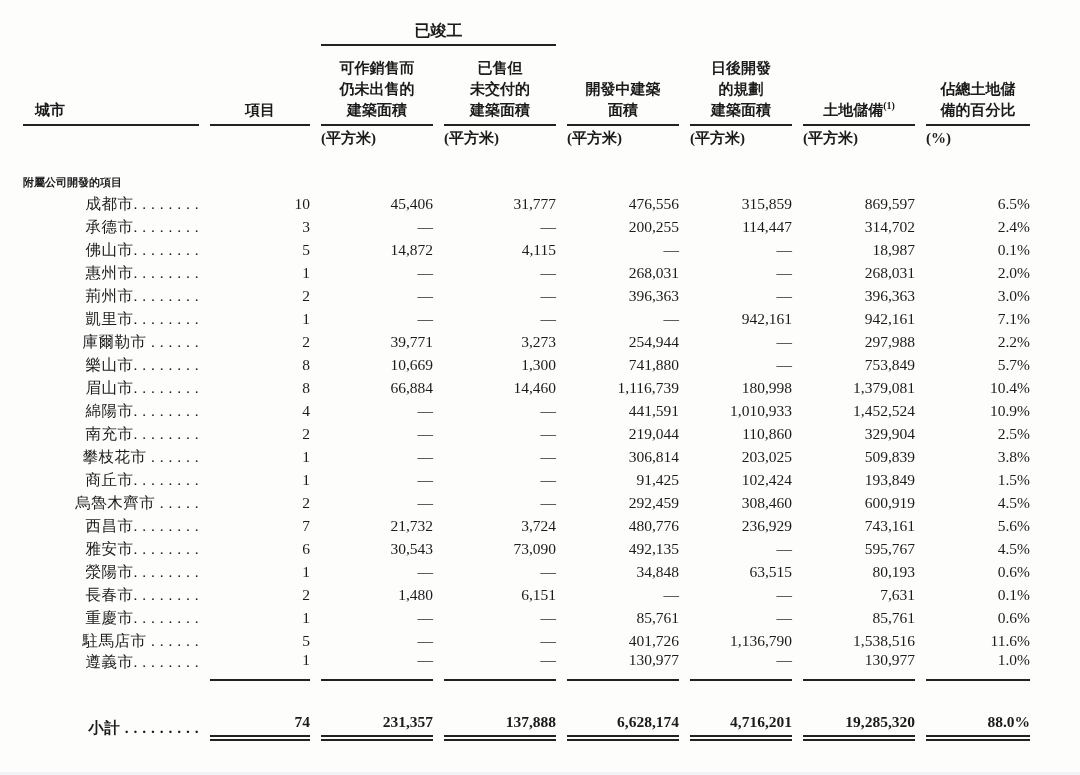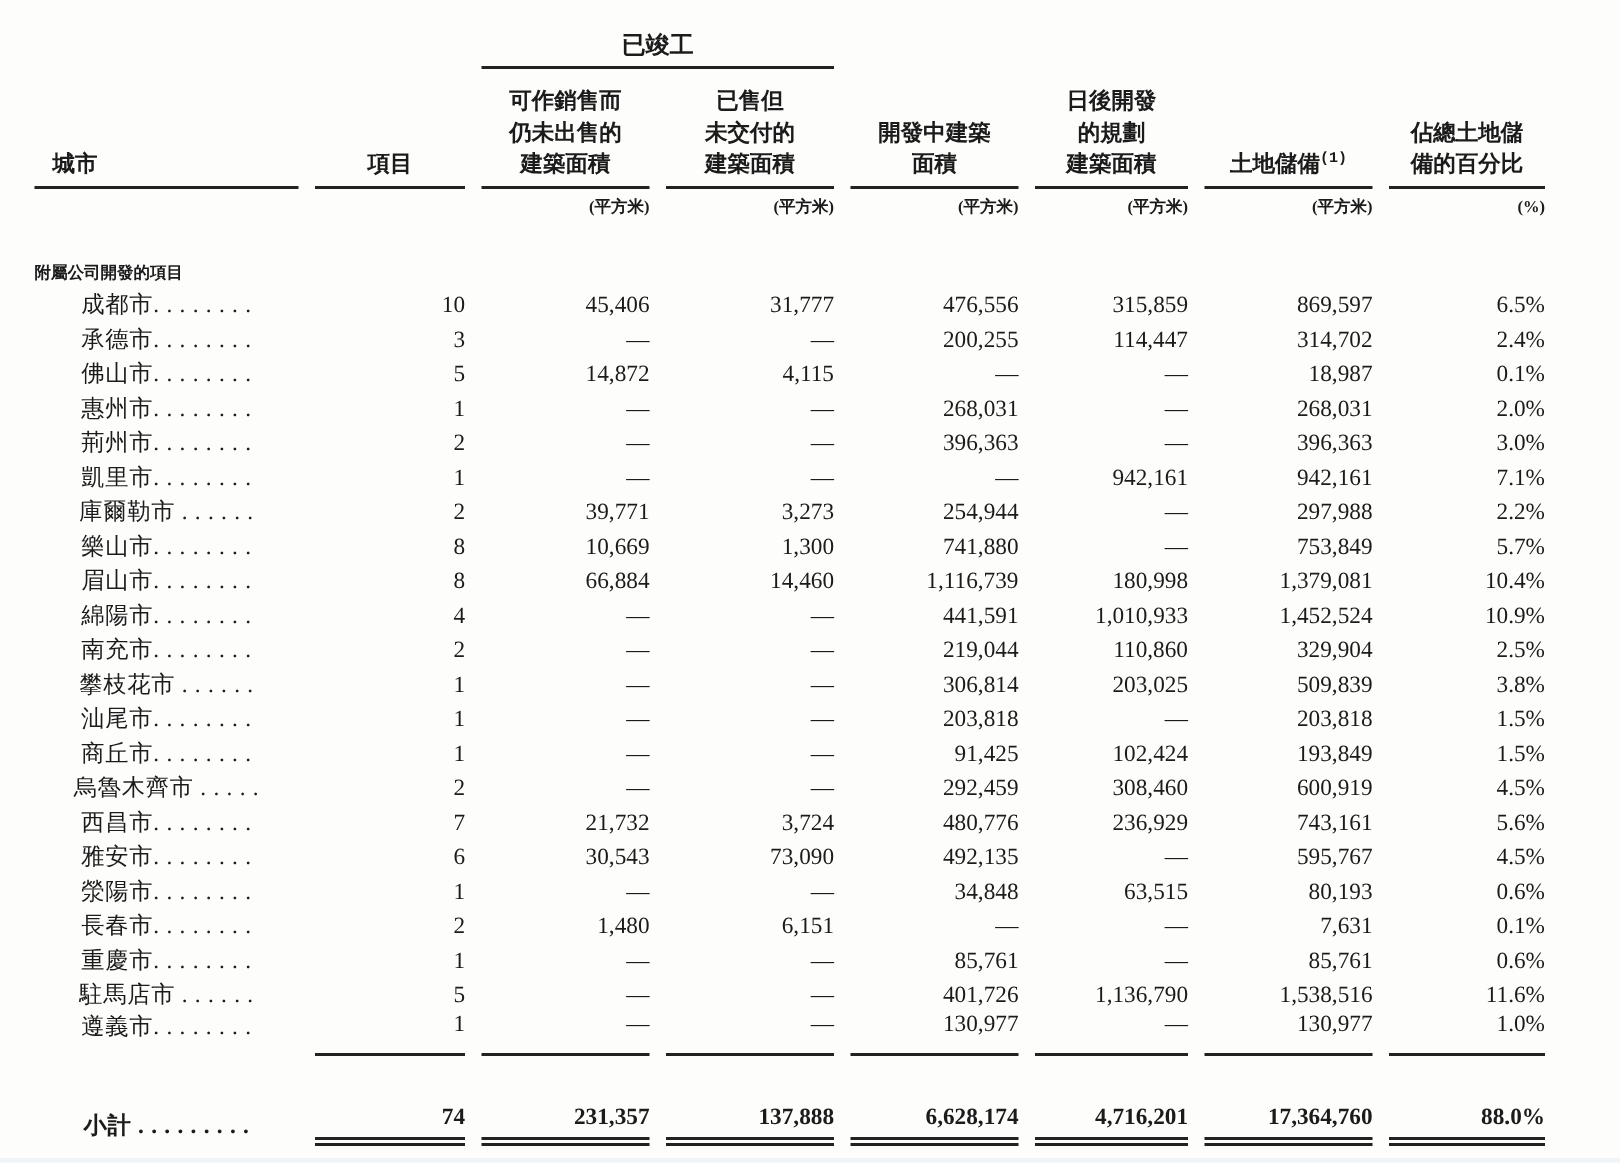--- a/index.html
+++ b/index.html
@@ -28,40 +28,40 @@
     vertical-align:bottom;
     font-weight:bold;
     font-size:15px;
     line-height:21px;
     text-align:center;
     padding-bottom:3px;
   }
   th.multiline { white-space:pre-line; }
   th.city-h { text-align:left; padding-left:12px; }
   tr.grp-row th { height:42px; font-size:16px; }
-  tr.title-row th { height:80px;font-family:Liberation Mono, monospace; }
+  tr.title-row th { height:80px; }
   tr.units-row td {
     vertical-align:top;
-    text-align:right;
+    text-align:left;
     font-weight:bold;
-    font-size:11px;
+    font-size:15px;
     height:28px;
     padding-top:2px;
   }
   sup { font-size:10px; vertical-align:super; line-height:0; }
 
   tbody td {
     font-size:15.5px;
     line-height:1;
     height:23px;
     vertical-align:bottom;
     white-space:nowrap;
     padding-bottom:4px;
   }
-  td.city { text-align:center; letter-spacing:0.5px; }
+  td.city { text-align:right; letter-spacing:0.5px; }
   td.num  { text-align:right; }
   tr.section-row td {
     font-weight:bold;
     height:38px;
     font-size:11px;
   }
   tr.last-row td { padding-bottom:11px; }
   tr.last-row td.num { border-bottom:2px solid #222; }
   tr.gap-row td { height:26px; }
   tr.subtotal-row td {
@@ -243,30 +243,20 @@
     <td class="city">攀枝花市 . . . . . .</td>
     <td class="num">1</td>
     <td class="num">—</td>
     <td class="num">—</td>
     <td class="num">306,814</td>
     <td class="num">203,025</td>
     <td class="num">509,839</td>
     <td class="num">3.8%</td>
   </tr>
         <tr class="data-row">
-    <td class="city">汕尾市. . . . . . . .</td>
-    <td class="num">1</td>
-    <td class="num">—</td>
-    <td class="num">—</td>
-    <td class="num">203,818</td>
-    <td class="num">—</td>
-    <td class="num">203,818</td>
-    <td class="num">1.5%</td>
-  </tr>
-        <tr class="data-row">
     <td class="city">商丘市. . . . . . . .</td>
     <td class="num">1</td>
     <td class="num">—</td>
     <td class="num">—</td>
     <td class="num">91,425</td>
     <td class="num">102,424</td>
     <td class="num">193,849</td>
     <td class="num">1.5%</td>
   </tr>
         <tr class="data-row">
@@ -355,18 +345,18 @@
       <tr class="gap-row">
           <td colspan="8"></td>
         </tr>
       <tr class="subtotal-row">
         <td class="city">小計 . . . . . . . . .</td>
         <td class="num">74</td>
         <td class="num">231,357</td>
         <td class="num">137,888</td>
         <td class="num">6,628,174</td>
         <td class="num">4,716,201</td>
-        <td class="num">17,364,760</td>
+        <td class="num">19,285,320</td>
         <td class="num">88.0%</td>
       </tr>
     </tbody>
   </table>
 </div>
 
 </body></html>

